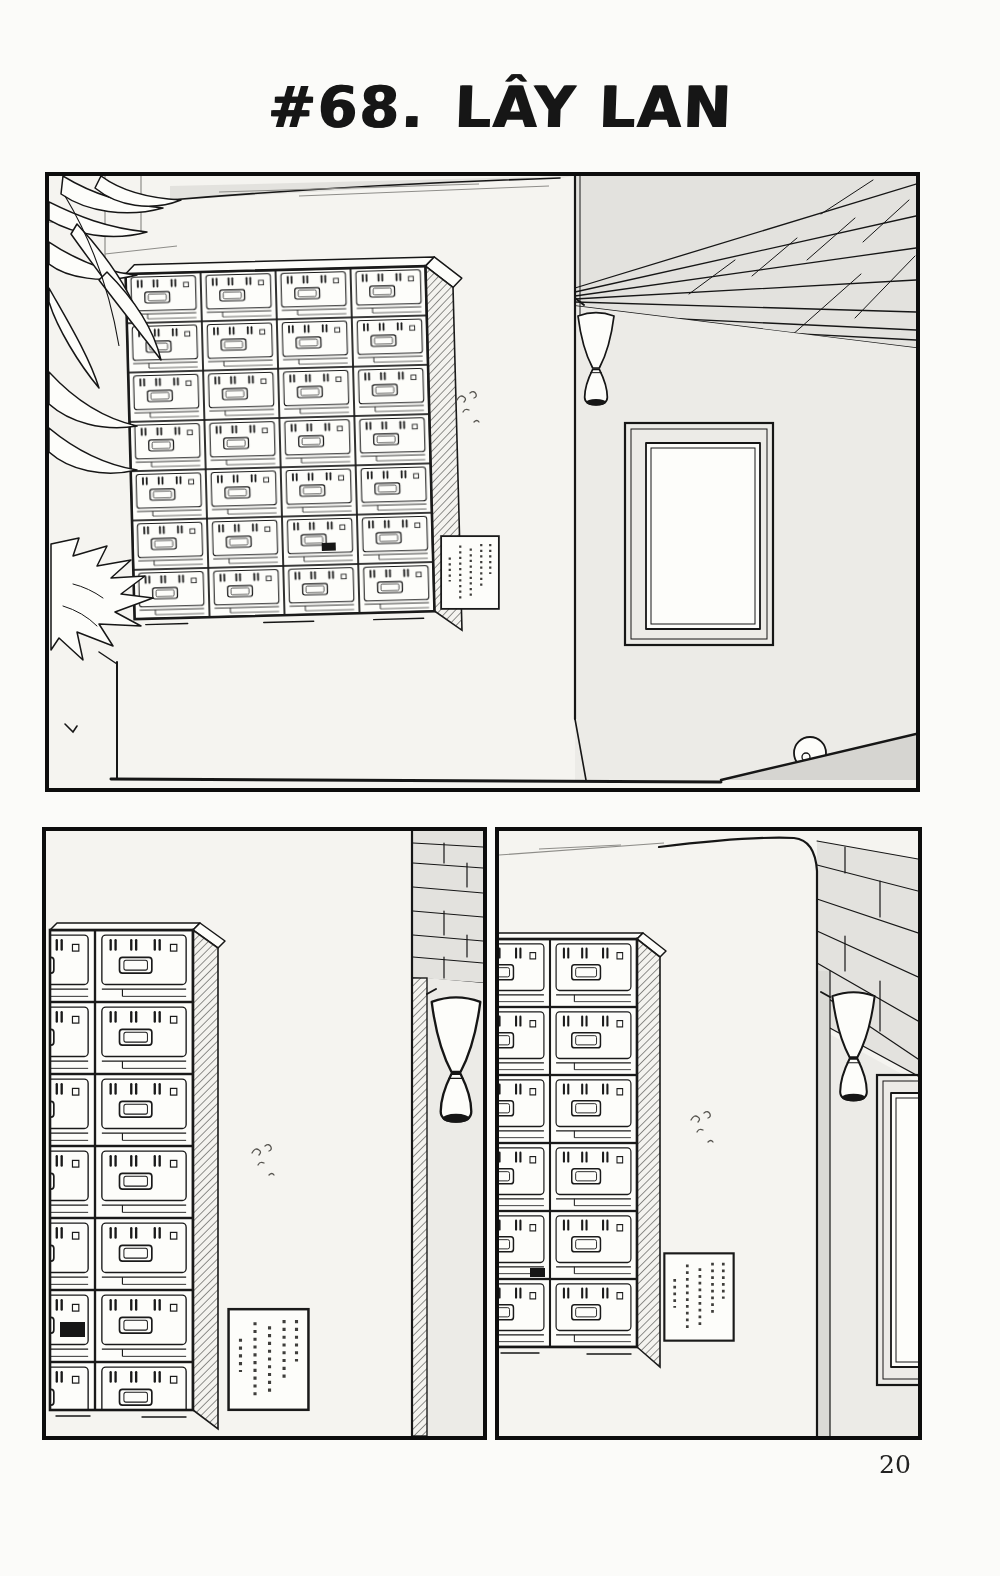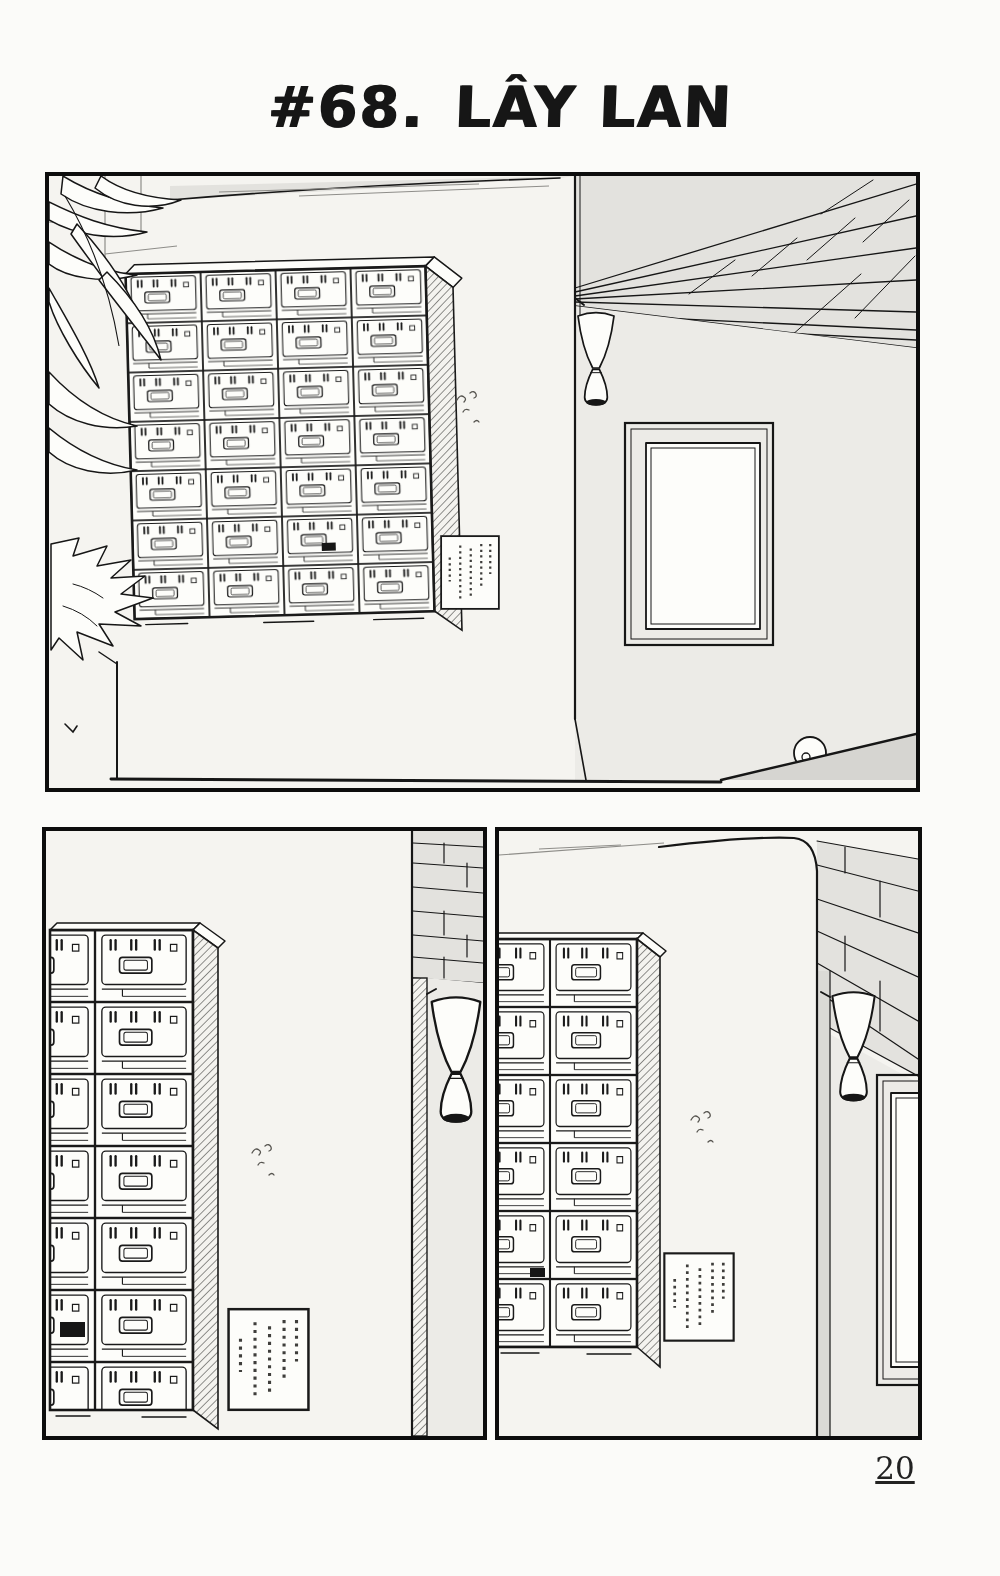--- a/index.html
+++ b/index.html
@@ -12,21 +12,21 @@
   .title{position:absolute;top:74px;left:0;width:1000px;text-align:center;
          font-weight:900;font-size:57px;color:var(--ink);letter-spacing:2px;
          transform:skewX(-2deg);text-shadow:1.5px 0 0 var(--ink);white-space:nowrap;}
   .title .prefix{margin-right:30px;}
   .panel{position:absolute;border:4px solid #0d0d0d;background:var(--wall-light);box-sizing:border-box;}
   #panel-top{left:45px;top:172px;width:875px;height:620px;}
   #panel-bl{left:42px;top:827px;width:445px;height:613px;}
   #panel-br{left:495px;top:827px;width:427px;height:613px;}
   .panel svg{display:block;width:100%;height:100%;}
   .page-number{position:absolute;top:1450px;left:840px;width:110px;text-align:center;
-         font-family:"DejaVu Serif",serif;font-size:31px;color:#222;text-decoration:underline;}
+         font-family:"DejaVu Serif",serif;font-size:25px;color:#222;}
   
   .ln{stroke:var(--ink);fill:none;stroke-linecap:round;}
   .lnw{stroke:var(--ink);fill:#fdfdfa;stroke-linejoin:round;}
   .faint{stroke:#8e8d89;fill:none;}
   .ceil{fill:var(--ceiling-shade);}
   .wall{fill:var(--wall-shade);}
   .ramp{fill:var(--ramp-shade);}
   .pill{fill:var(--pillar-shade);}
   .dark{fill:var(--ink);stroke:none;}
   .smudge path{stroke:#56544f;stroke-width:1.3;fill:none;stroke-linecap:round;}

